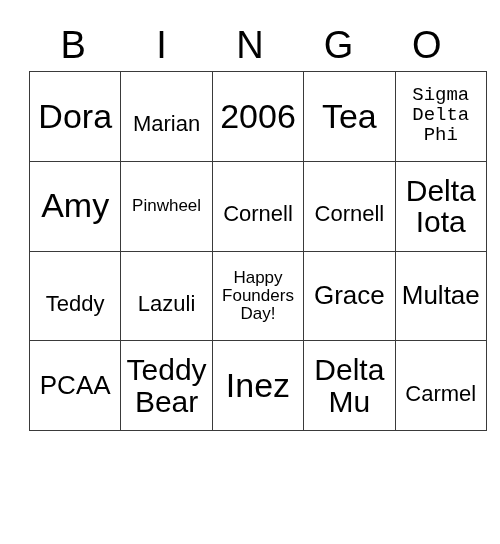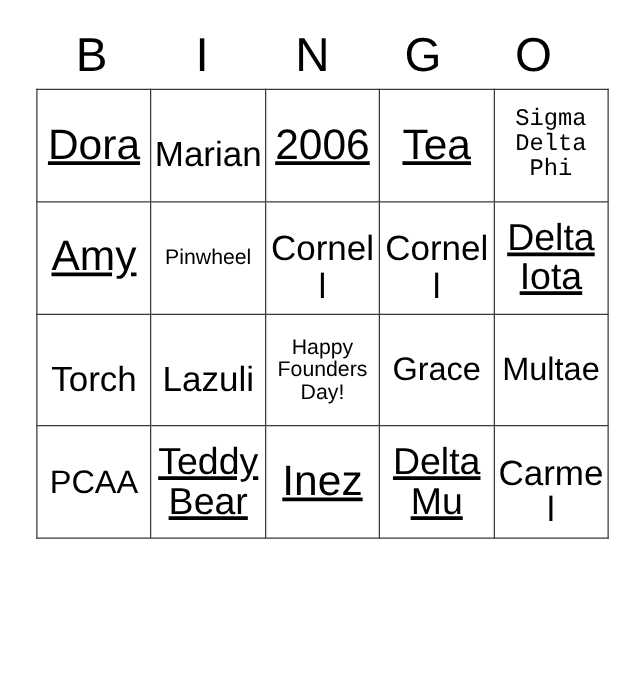--- a/index.html
+++ b/index.html
@@ -51,24 +51,24 @@
     text-align: center;
     vertical-align: middle;
     overflow: hidden;
     word-break: break-word;
   }
   .cell-text {
     display: block;
     line-height: 1.05;
   }
   
-  .fs-xl   { font-size: 34px; text-decoration: underline; }
-  .fs-lg   { font-size: 30px; text-decoration: underline; }
+  .fs-xl   { font-size: 34px; }
+  .fs-lg   { font-size: 30px; }
   .fs-md   { font-size: 26px; }
-  .fs-sm   { font-size: 28px; margin-top: 15px; }
+  .fs-sm   { font-size: 22px; margin-top: 15px; }
   .fs-xs   { font-size: 19px; font-family: Liberation Mono, monospace; }
   .fs-xxs  { font-size: 17px; }
 </style>
 </head>
 <body>
 
 <div id="bingo-card">
 
   <div id="header-row">
     <div class="header-letter">B</div>
@@ -109,21 +109,21 @@
           </td>
         <td>
             <span class="cell-text fs-sm">Cornell</span>
           </td>
         <td>
             <span class="cell-text fs-lg">Delta Iota</span>
           </td>
       </tr>
       <tr>
         <td>
-            <span class="cell-text fs-sm">Torch</span>
+            <span class="cell-text fs-sm">Teddy</span>
           </td>
         <td>
             <span class="cell-text fs-sm">Lazuli</span>
           </td>
         <td>
             <span class="cell-text fs-xxs">Happy Founders Day!</span>
           </td>
         <td>
             <span class="cell-text fs-md">Grace</span>
           </td>

